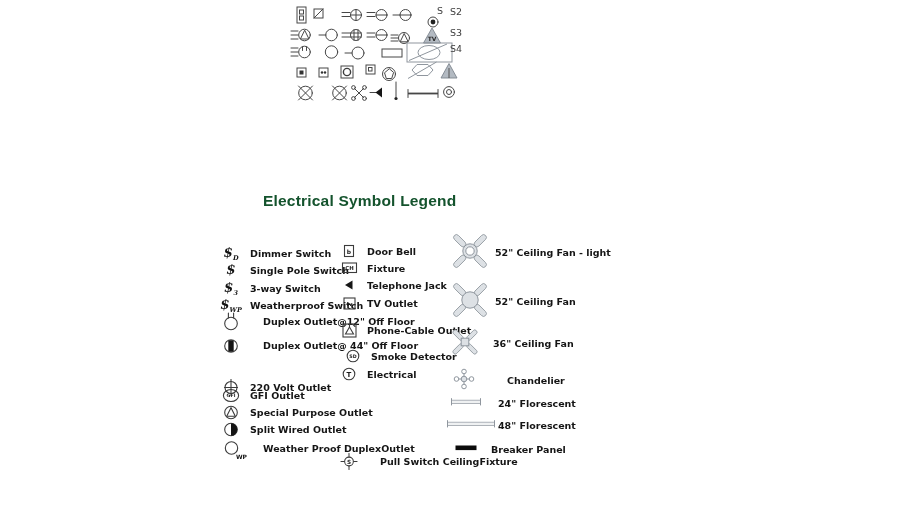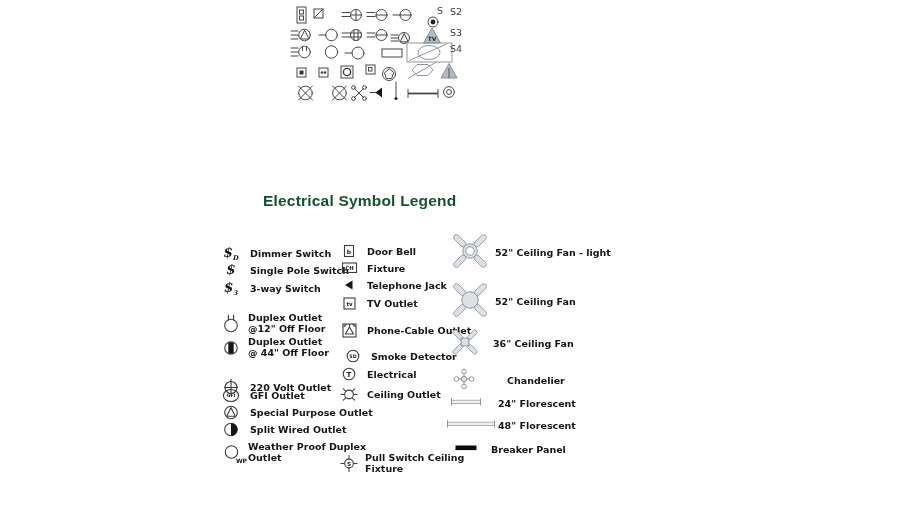--- a/index.html
+++ b/index.html
@@ -3,21 +3,21 @@
 <meta charset="utf-8">
 <style>
   html,body{margin:0;padding:0;background:#fff;}
   #page{position:relative;width:910px;height:512px;background:#ffffff;overflow:hidden;
         font-family:"DejaVu Sans",sans-serif;}
   #title{position:absolute;left:263px;top:192px;font-family:"Liberation Sans",sans-serif;
          font-size:15.5px;font-weight:700;color:#14532d;letter-spacing:.2px;}
   .row{position:absolute;display:flex;align-items:center;color:#151515;
        font-family:"DejaVu Sans",sans-serif;font-weight:700;font-size:9.5px;}
   .row .lbl{margin-left:9px;white-space:nowrap;}
-  .row .lbl2{margin-left:7px;display:flex;flex-direction:column;line-height:11px;white-space:nowrap;}
+  .row .lbl2{margin-left:22px;display:flex;flex-direction:row;line-height:11px;white-space:nowrap;}
   .sym{width:20px;display:flex;justify-content:center;align-items:center;position:relative;}
   .sym2{width:18px;display:flex;justify-content:center;align-items:center;position:relative;}
   .dollar{font-family:"DejaVu Serif",serif;font-style:italic;font-weight:700;
           font-size:13.5px;line-height:1;color:#141414;}
   .ssub{font-size:6.5px;font-style:italic;vertical-align:-3px;}
   .wpsub{position:absolute;right:-6px;bottom:-4px;font-size:6px;font-weight:700;color:#141414;}
   .st{fill:none;stroke:#3c3c3c;stroke-width:1.1;stroke-linecap:round;}
   .fillb{fill:#141414;stroke:none;}
   .ltr{font:700 6px "DejaVu Sans";fill:#1c1c1c;text-anchor:middle;}
   .ltr5{font:700 4.7px "DejaVu Sans";fill:#1c1c1c;text-anchor:middle;}
@@ -217,20 +217,26 @@
         <span class="dollar"><span>$</span><span class="ssub"></span></span>
       </span>
     <span class="lbl">Single Pole Switch</span>
   </div>
   <div class="row" style="left:221px;top:281px">
     <span class="sym">
         <span class="dollar"><span>$</span><span class="ssub">3</span></span>
       </span>
     <span class="lbl">3-way Switch</span>
   </div>
+  <div class="row" style="left:221px;top:298px">
+    <span class="sym">
+        <span class="dollar"><span>$</span><span class="ssub">WP</span></span>
+      </span>
+    <span class="lbl">Weatherproof Switch</span>
+  </div>
   <div class="row" style="left:221px;top:312px">
     <span class="sym">
       <svg width="16" height="19" viewBox="0 0 16 19">
           <circle class="st" cx="8" cy="11.5" r="6.3"></circle>
           <line class="st" x1="5.4" y1="1" x2="5.4" y2="6"></line>
           <line class="st" x1="10.6" y1="1" x2="10.6" y2="6"></line>
         </svg>
     </span>
     <span class="lbl2">
         <span>Duplex Outlet</span>
@@ -356,34 +362,20 @@
     <span class="lbl">Smoke Detector</span>
   </div>
   <div class="row" style="left:340px;top:367px">
     <span class="sym2">
       <svg width="14" height="14" viewBox="0 0 14 14">
           <circle class="st" cx="7" cy="7" r="5.8"></circle>
           <text class="ltr7" x="7" y="9.6">T</text>
         </svg>
     </span>
     <span class="lbl">Electrical</span>
-  </div>
-  <div class="row" style="left:340px;top:385px">
-    <span class="sym2">
-      <svg width="19" height="19" viewBox="0 0 19 19">
-          <circle class="st" cx="9.5" cy="9.5" r="4.6"></circle>
-          <line class="st" x1="1" y1="9.5" x2="4.6" y2="9.5"></line>
-          <line class="st" x1="14.4" y1="9.5" x2="18" y2="9.5"></line>
-          <line class="st" x1="3.5" y1="3.5" x2="6.3" y2="6.3"></line>
-          <line class="st" x1="15.5" y1="3.5" x2="12.7" y2="6.3"></line>
-          <line class="st" x1="3.5" y1="15.5" x2="6.3" y2="12.7"></line>
-          <line class="st" x1="15.5" y1="15.5" x2="12.7" y2="12.7"></line>
-        </svg>
-    </span>
-    <span class="lbl">Ceiling Outlet</span>
   </div>
   <div class="row" style="left:340px;top:452px">
     <span class="sym2">
       <svg width="19" height="19" viewBox="0 0 19 19">
           <circle class="st" cx="9.5" cy="9.5" r="4.6"></circle>
           <line class="st" x1="1" y1="9.5" x2="4.6" y2="9.5"></line>
           <line class="st" x1="14.4" y1="9.5" x2="18" y2="9.5"></line>
           <line class="st" x1="9.5" y1="1" x2="9.5" y2="4.6"></line>
           <line class="st" x1="9.5" y1="14.4" x2="9.5" y2="18"></line>
           <text class="ltr" x="9.5" y="11.7">S</text>

